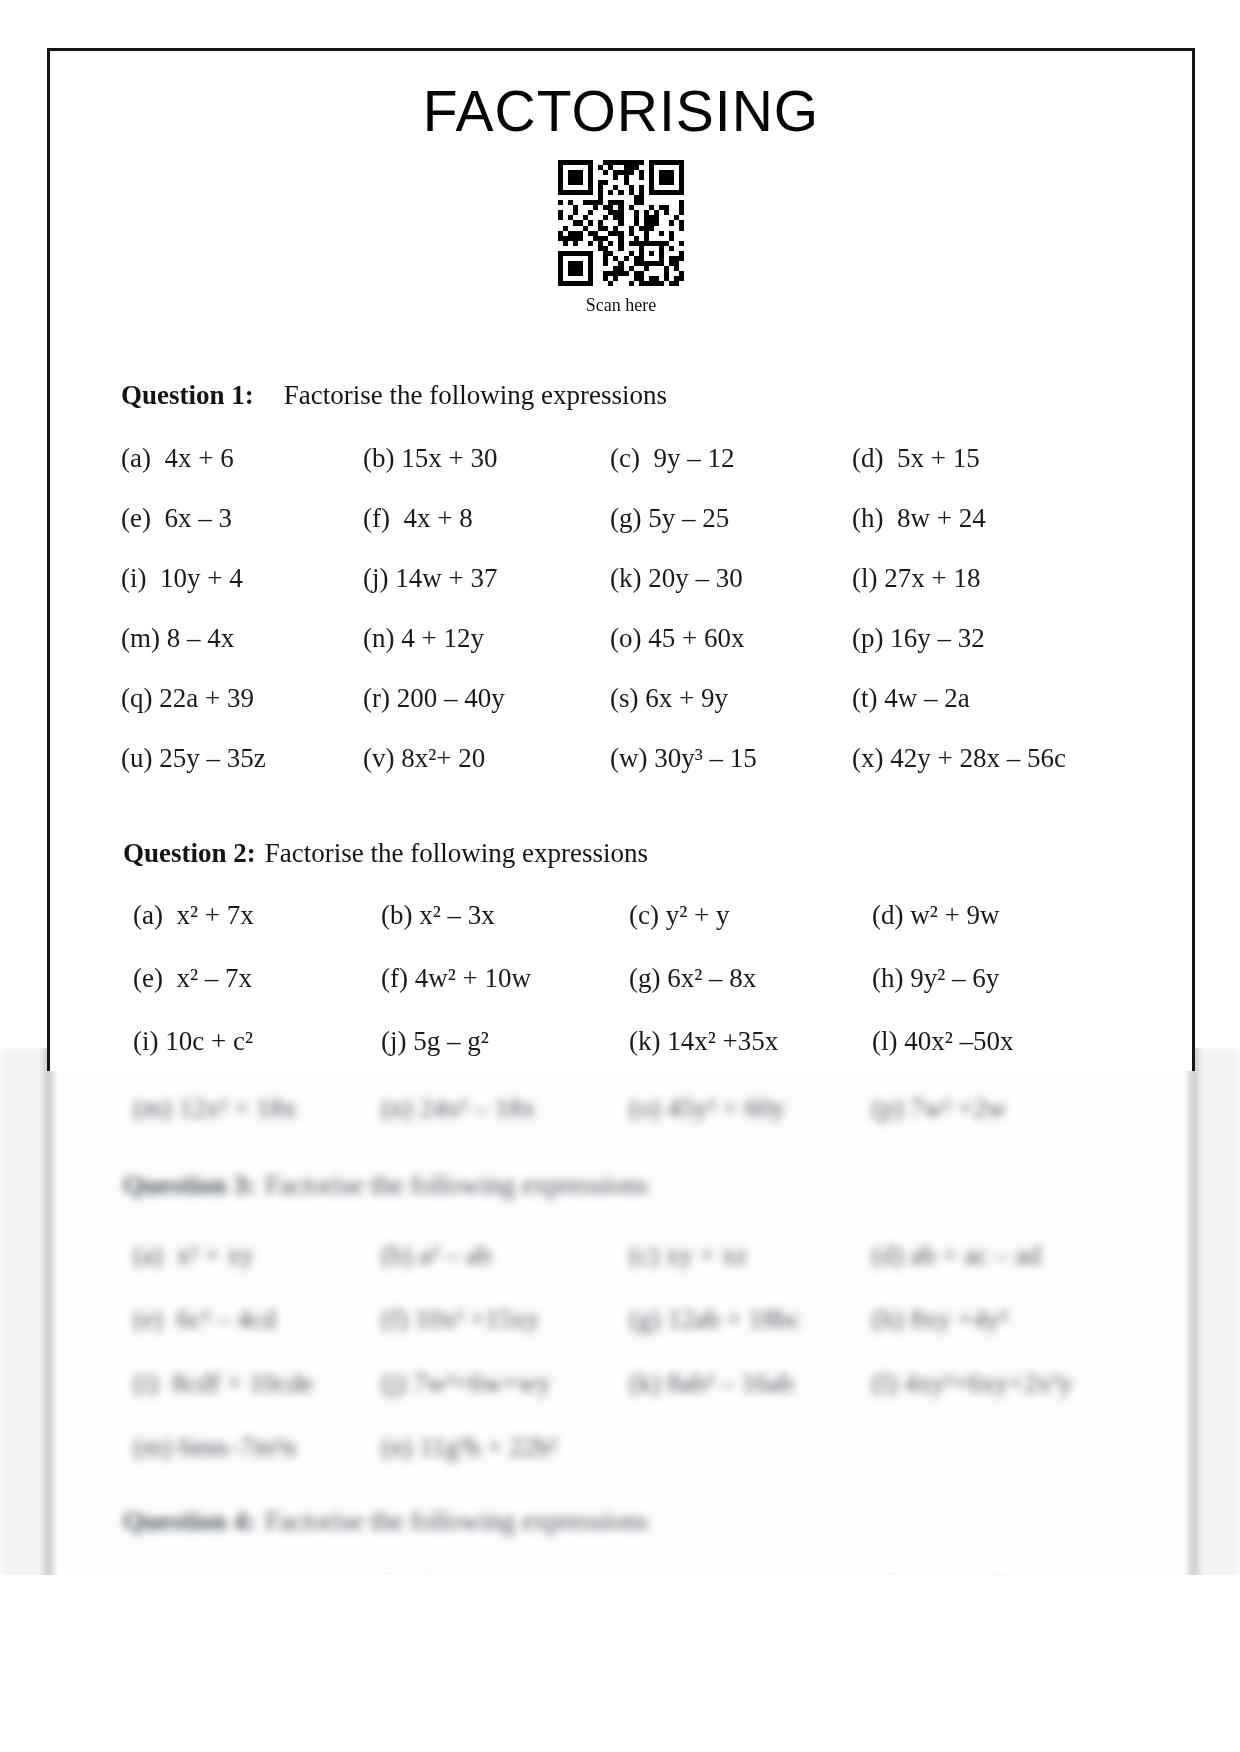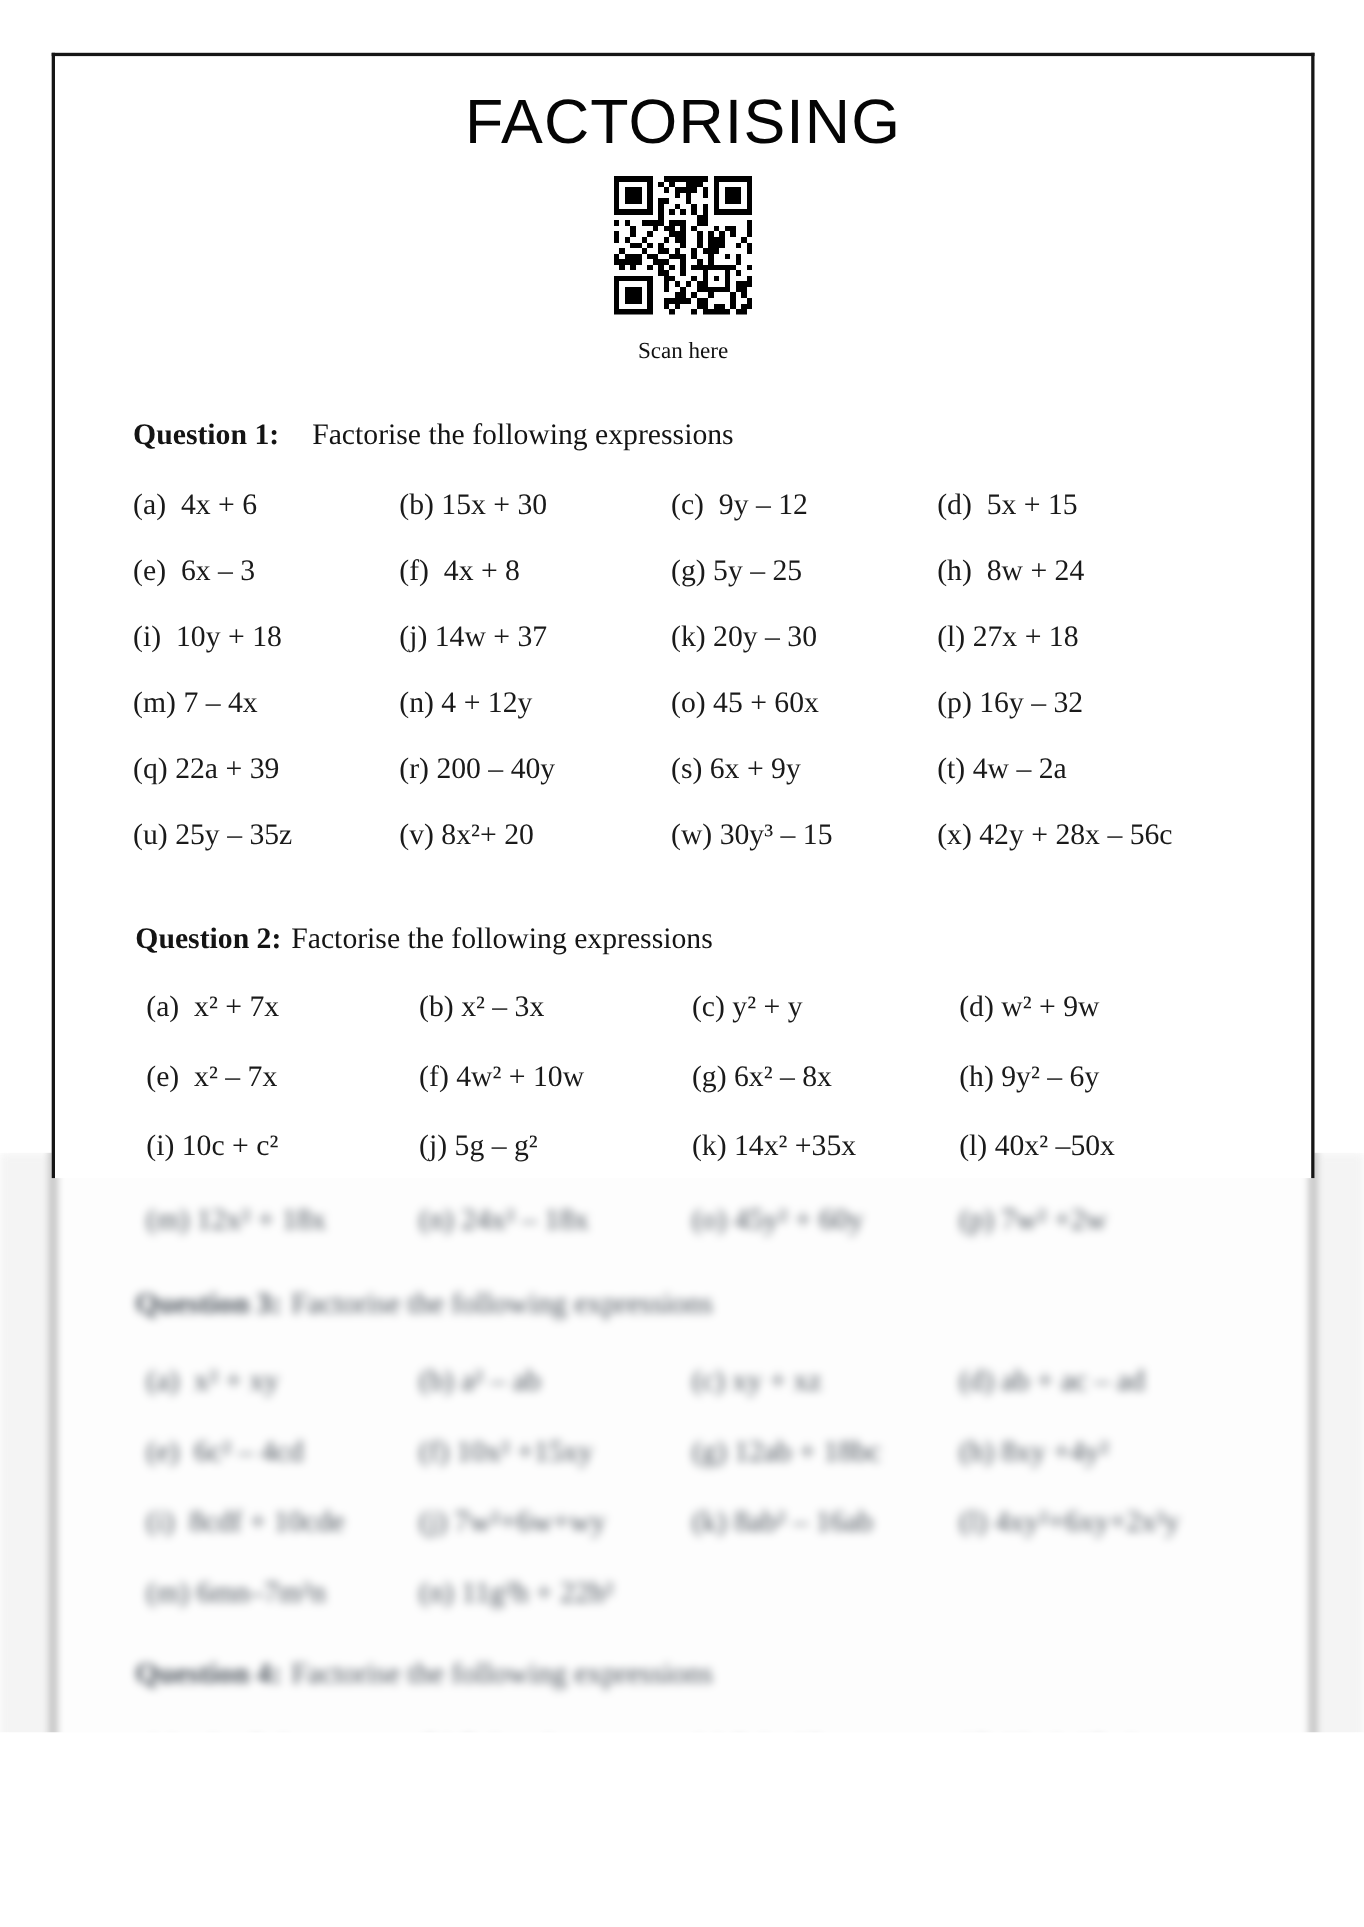--- a/index.html
+++ b/index.html
@@ -10,22 +10,22 @@
   .layer-crisp{position:absolute;top:0;left:0;width:1240px;height:1048px;background:#ffffff;z-index:2;}
   .paper-top{position:absolute;left:47px;top:48px;width:1142px;height:1020px;
              border:3px solid #161616;border-bottom:none;background:#ffffff;}
 
   .page-title{position:absolute;left:47px;top:78px;width:1148px;margin:0;text-align:center;
               font-family:"Liberation Sans", sans-serif;font-weight:400;font-size:57px;
               letter-spacing:1px;color:#050505;}
 
   .qr-wrap{position:absolute;left:47px;top:160px;width:1148px;text-align:center;}
   .qr-wrap svg{display:inline-block;}
-  .qr-caption{position:absolute;left:47px;top:306px;width:1148px;text-align:center;
-              font-size:21px;color:#111;}
+  .qr-caption{position:absolute;left:47px;top:295px;width:1148px;text-align:center;
+              font-size:18px;color:#111;}
 
   .qheader{position:absolute;left:47px;width:1148px;font-size:27px;line-height:30px;color:#141414;}
   .qheader .qlabel{font-weight:700;}
   .qh-q1{padding-left:74px;}
   .qh-qx{padding-left:76px;}
   .qh-q1 .instr{margin-left:30px;}
   .qh-qx .instr{margin-left:9px;}
 
   .qrow{position:absolute;left:47px;width:1148px;display:grid;font-size:27px;line-height:30px;}
   .q1row{padding-left:74px;grid-template-columns:242px 247px 242px auto;}
@@ -81,27 +81,27 @@
       <span class="cell">(c)  9y – 12</span>
       <span class="cell">(d)  5x + 15</span>
     </div>
     <div class="qrow q1row" style="top:503px">
       <span class="cell">(e)  6x – 3</span>
       <span class="cell">(f)  4x + 8</span>
       <span class="cell">(g) 5y – 25</span>
       <span class="cell">(h)  8w + 24</span>
     </div>
     <div class="qrow q1row" style="top:563px">
-      <span class="cell">(i)  10y + 18</span>
+      <span class="cell">(i)  10y + 4</span>
       <span class="cell">(j) 14w + 37</span>
       <span class="cell">(k) 20y – 30</span>
       <span class="cell">(l) 27x + 18</span>
     </div>
     <div class="qrow q1row" style="top:623px">
-      <span class="cell">(m) 7 – 4x</span>
+      <span class="cell">(m) 8 – 4x</span>
       <span class="cell">(n) 4 + 12y</span>
       <span class="cell">(o) 45 + 60x</span>
       <span class="cell">(p) 16y – 32</span>
     </div>
     <div class="qrow q1row" style="top:683px">
       <span class="cell">(q) 22a + 39</span>
       <span class="cell">(r) 200 – 40y</span>
       <span class="cell">(s) 6x + 9y</span>
       <span class="cell">(t) 4w – 2a</span>
     </div>

